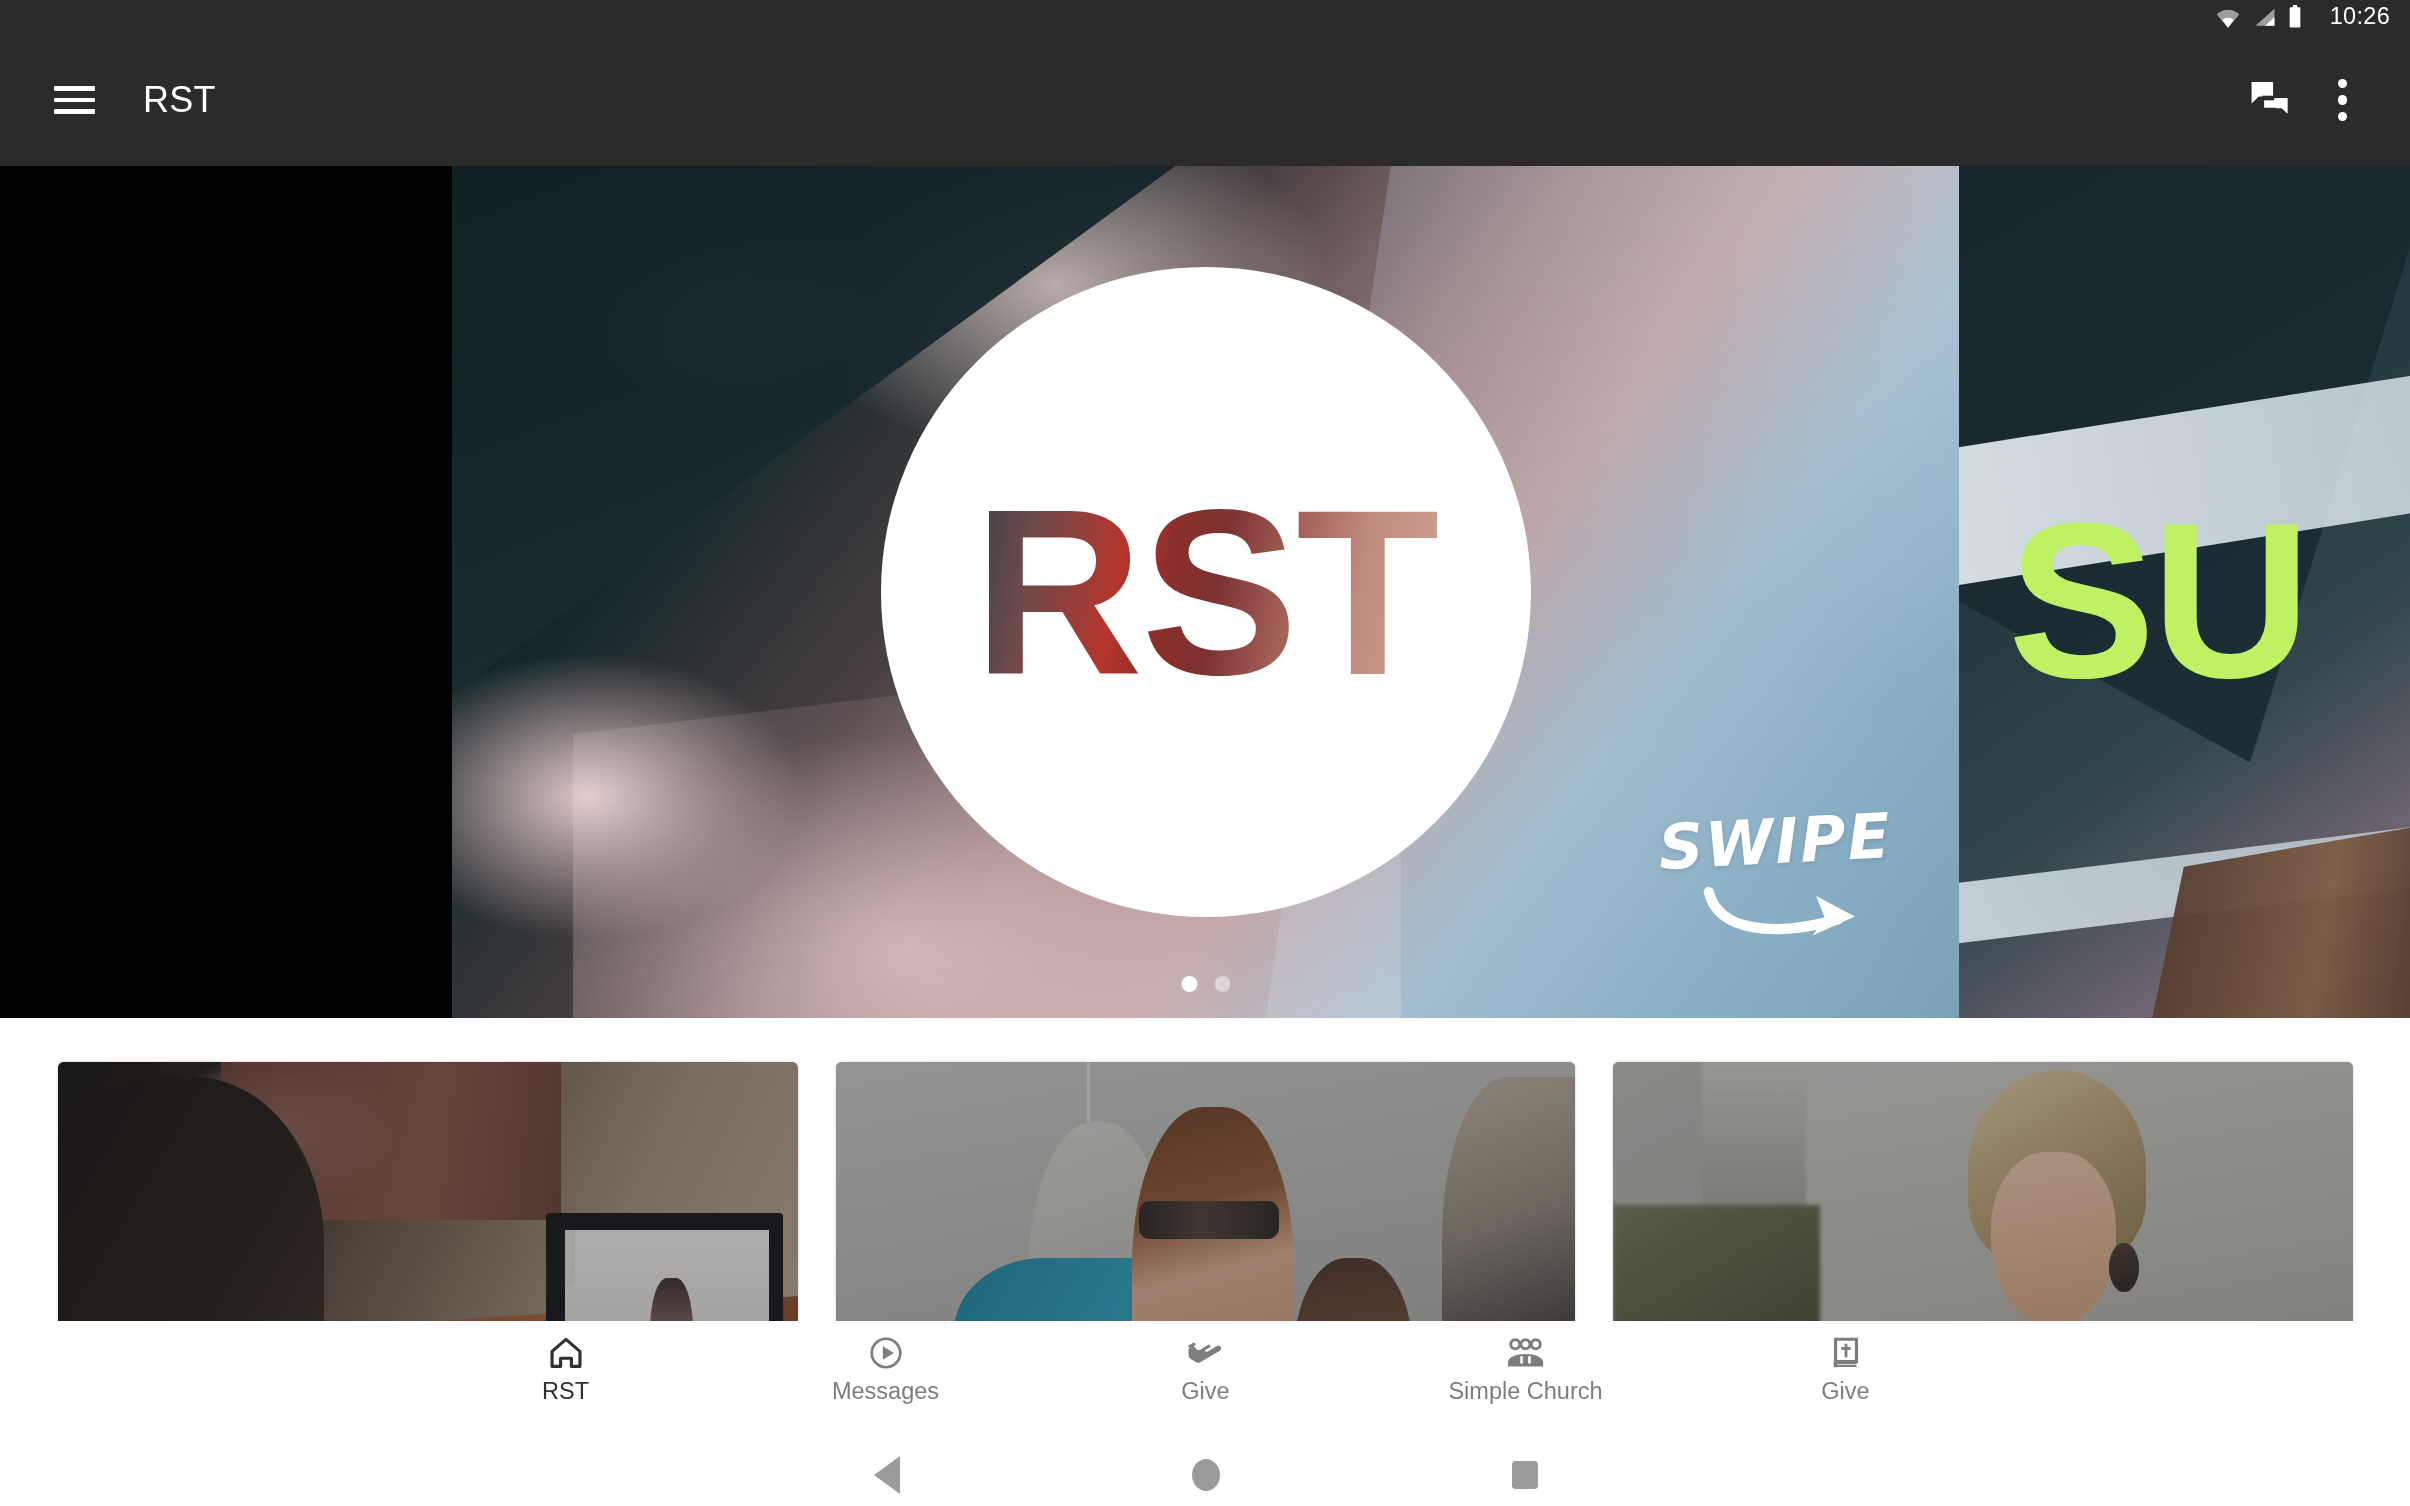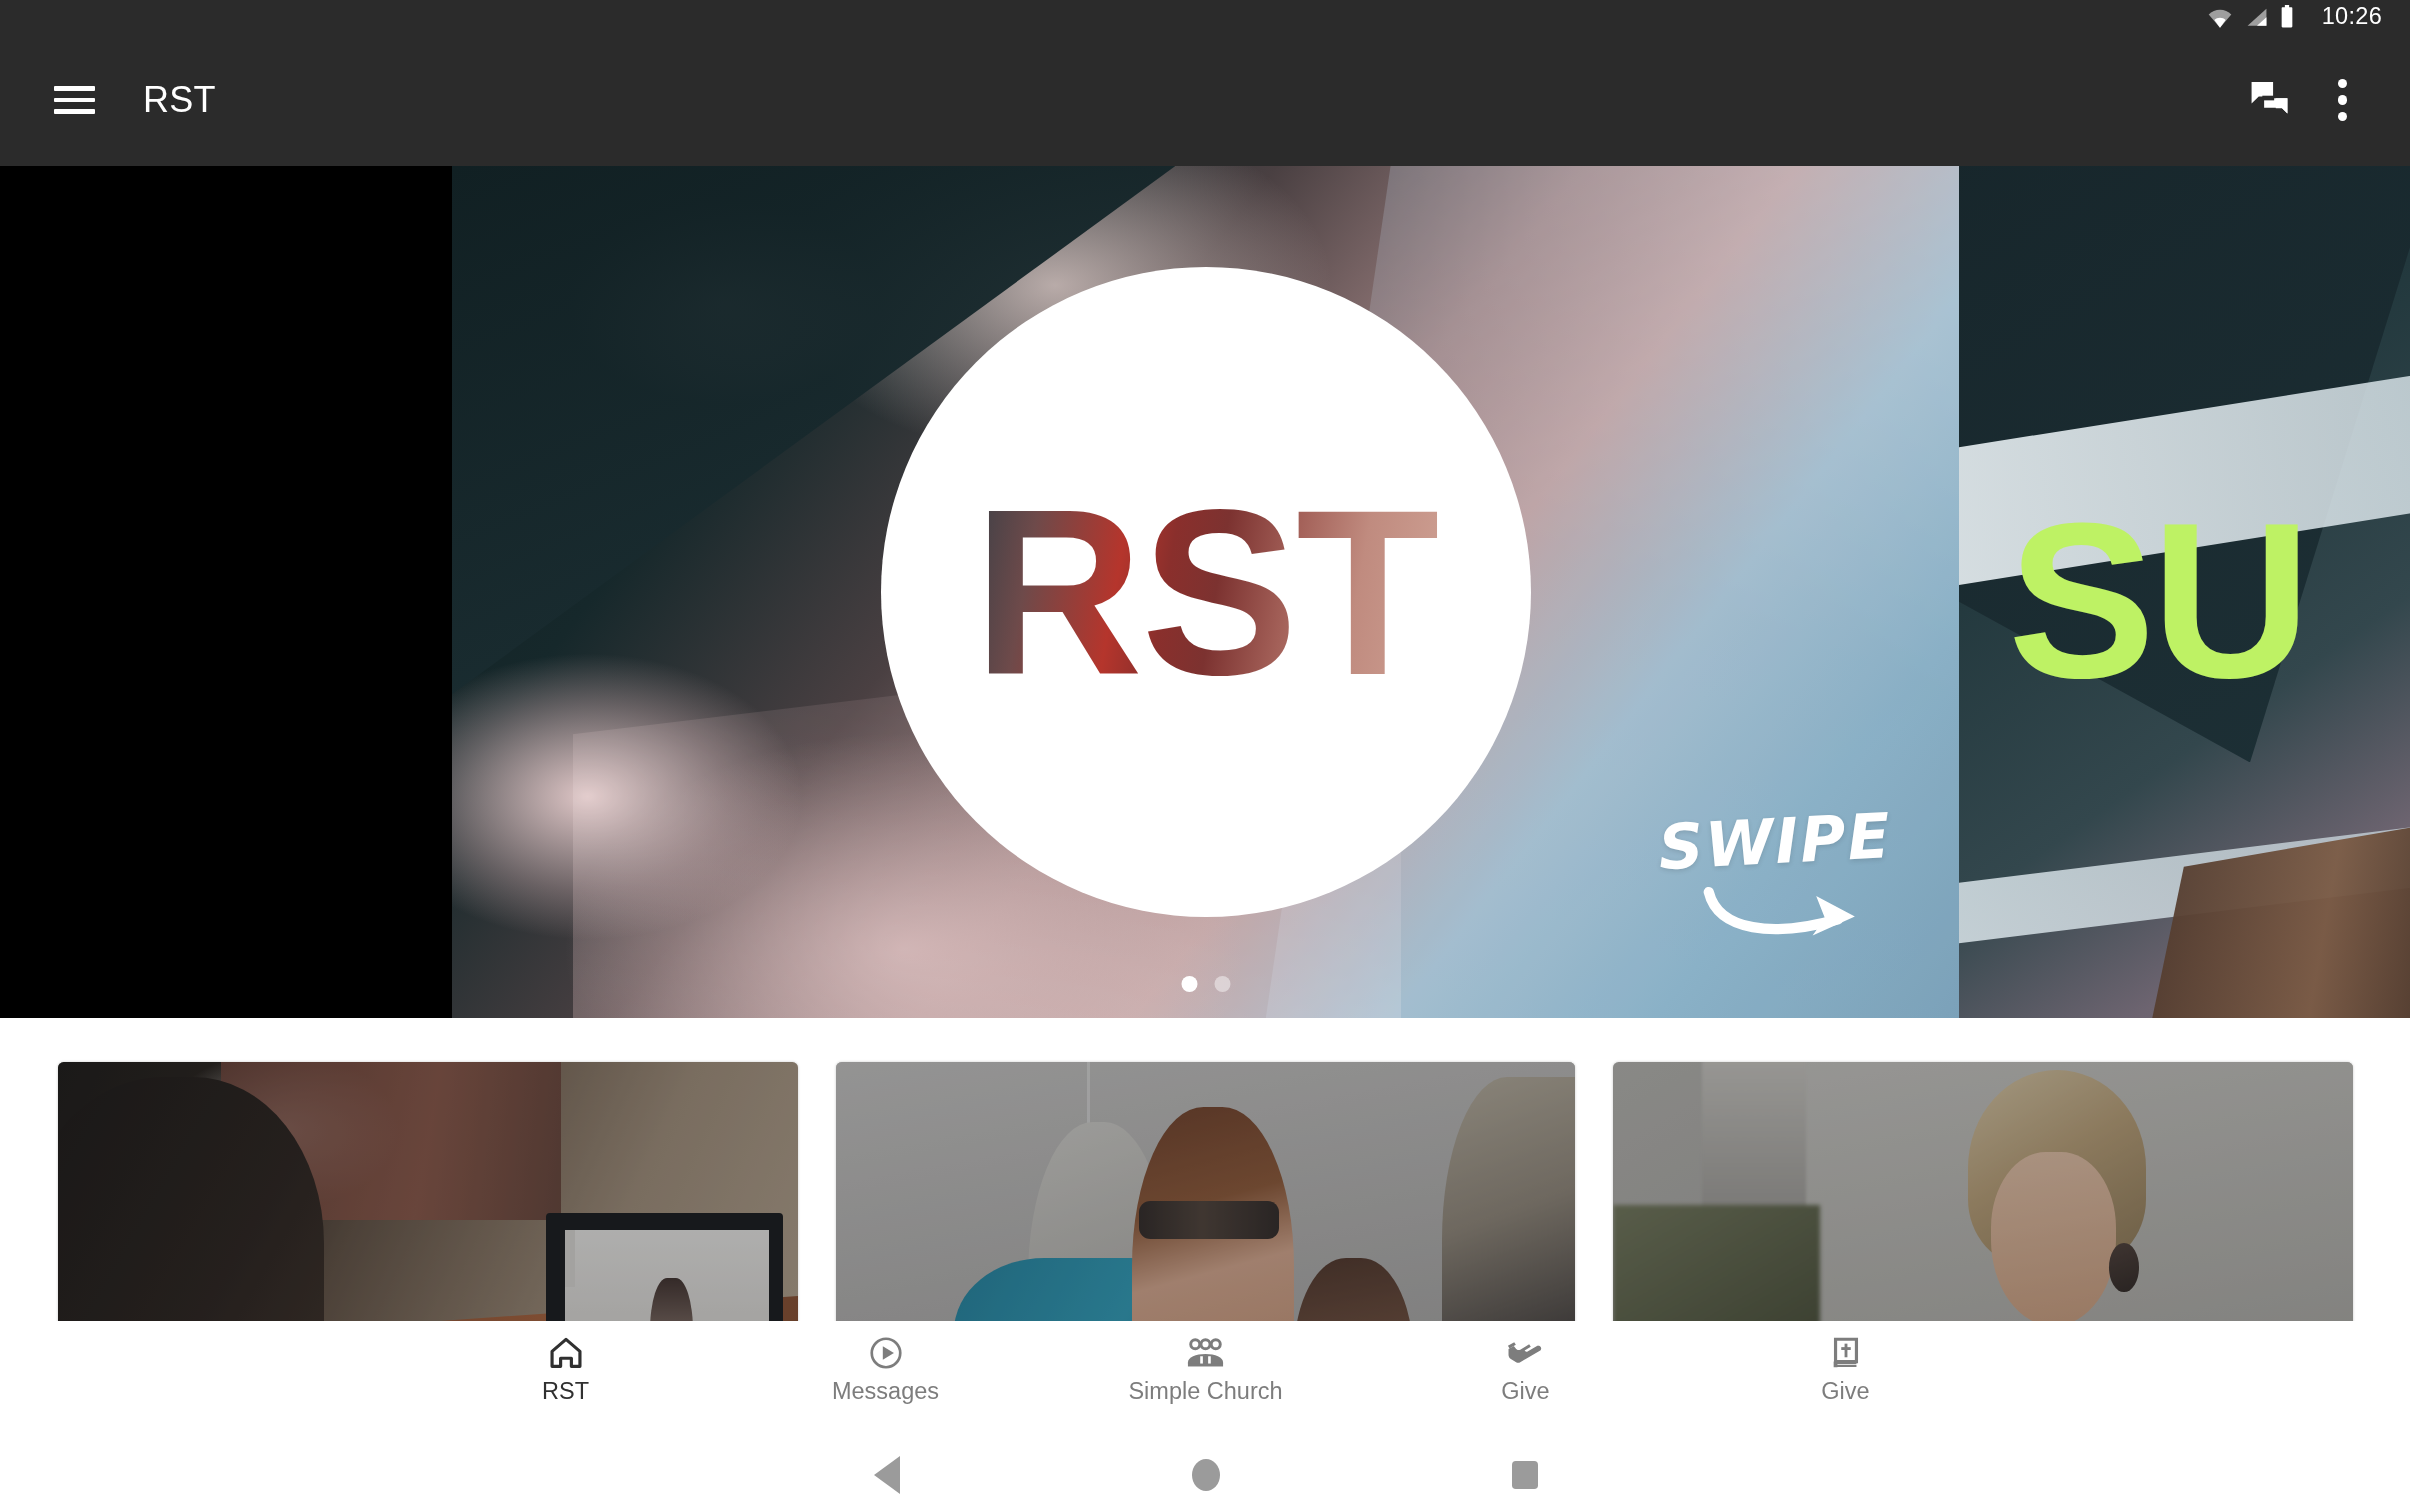--- a/index.html
+++ b/index.html
@@ -14,21 +14,21 @@
     width: 2411px; height: 1507px;
     display: flex; flex-direction: column;
     background: #ffffff;
   }
 
   
   .status-bar {
     height: 34px; flex: 0 0 34px;
     background: #2b2b2b;
     display: flex; align-items: center; justify-content: flex-end;
-    padding-right: 29px;
+    padding-right: 21px;
     gap: 23px;
   }
   .status-icons { display: flex; align-items: center; gap: 9.4px; }
   .ic-wifi { width: 28px; height: 22.6px; display:block; }
   .ic-signal { width: 26px; height: 22.6px; display:block; }
   .ic-batt { width: 16px; height: 23.5px; display:block; }
   .status-clock {
     color: #ffffff; font-size: 23.5px; letter-spacing: 0.3px;
     line-height: 1; padding-left: 3.8px; white-space: nowrap;
   }
@@ -467,36 +467,36 @@
     <div class="tab">
       <svg width="38" height="38" viewBox="0 0 24 24" aria-hidden="true">
         <circle cx="12" cy="12" r="9" fill="none" stroke="#7d7d7d" stroke-width="1.7"></circle>
         <path fill="#7d7d7d" d="M10 7.8 17 12l-7 4.2z"></path>
       </svg>
       <span class="tab-label">Messages</span>
     </div>
 
     <div class="tab">
       <svg width="41" height="38" viewBox="0 0 28 24" aria-hidden="true">
+        <path fill="#7d7d7d" d="M23.6 6.2 15.4 11c-.6.3-1.3.2-1.7-.3l-.3-.4 4.2-2.5-1.1-1.7-6.1 3.6c-1 .6-2.2.3-2.9-.6L6 7.2l-3.6 2.1v3.9c0 1.2.6 2.3 1.6 2.9l3.6 2.2c.9.5 1.9.5 2.8 0l13.4-7.8c.9-.5 1.2-1.7.6-2.6-.5-.8-1.6-1.1-2.4-.7z"></path>
+        <path fill="#7d7d7d" d="M7.4 6.4 3.1 8.9 2 7.1 6.3 4.6z"></path>
+      </svg>
+      <span class="tab-label">Give</span>
+    </div>
+
+    <div class="tab">
+      <svg width="41" height="38" viewBox="0 0 28 24" aria-hidden="true">
         <circle cx="7" cy="6" r="3.1" fill="none" stroke="#7d7d7d" stroke-width="2"></circle>
         <circle cx="14" cy="6" r="3.1" fill="none" stroke="#7d7d7d" stroke-width="2"></circle>
         <circle cx="21" cy="6" r="3.1" fill="none" stroke="#7d7d7d" stroke-width="2"></circle>
         <path fill="#7d7d7d" d="M2 18.5c0-3.6 5.4-5.8 12-5.8s12 2.2 12 5.8v1.1H2z"></path>
         <path fill="#ffffff" d="M10.4 14.2h1.8v5.4h-1.8zM15.8 14.2h1.8v5.4h-1.8z"></path>
         <rect x="2" y="19.2" width="24" height="2" fill="#7d7d7d"></rect>
       </svg>
       <span class="tab-label">Simple Church</span>
-    </div>
-
-    <div class="tab">
-      <svg width="41" height="38" viewBox="0 0 28 24" aria-hidden="true">
-        <path fill="#7d7d7d" d="M23.6 6.2 15.4 11c-.6.3-1.3.2-1.7-.3l-.3-.4 4.2-2.5-1.1-1.7-6.1 3.6c-1 .6-2.2.3-2.9-.6L6 7.2l-3.6 2.1v3.9c0 1.2.6 2.3 1.6 2.9l3.6 2.2c.9.5 1.9.5 2.8 0l13.4-7.8c.9-.5 1.2-1.7.6-2.6-.5-.8-1.6-1.1-2.4-.7z"></path>
-        <path fill="#7d7d7d" d="M7.4 6.4 3.1 8.9 2 7.1 6.3 4.6z"></path>
-      </svg>
-      <span class="tab-label">Give</span>
     </div>
 
     <div class="tab">
       <svg width="38" height="38" viewBox="0 0 24 24" aria-hidden="true">
         <path fill="none" stroke="#7d7d7d" stroke-width="2" d="M5.4 3.3h13.2v14.1H5.4z"></path>
         <path fill="#7d7d7d" d="M11.1 6.1h1.8v8.6h-1.8z"></path>
         <path fill="#7d7d7d" d="M9 8.3h6v1.8H9z"></path>
         <path fill="#7d7d7d" d="M5.4 17.6h13.2v1.5H5.4zM5.4 19.6h13.2v1.2H5.4z"></path>
         <path fill="#7d7d7d" d="M4.2 17.4h2.4v3.6H4.2z"></path>
       </svg>

